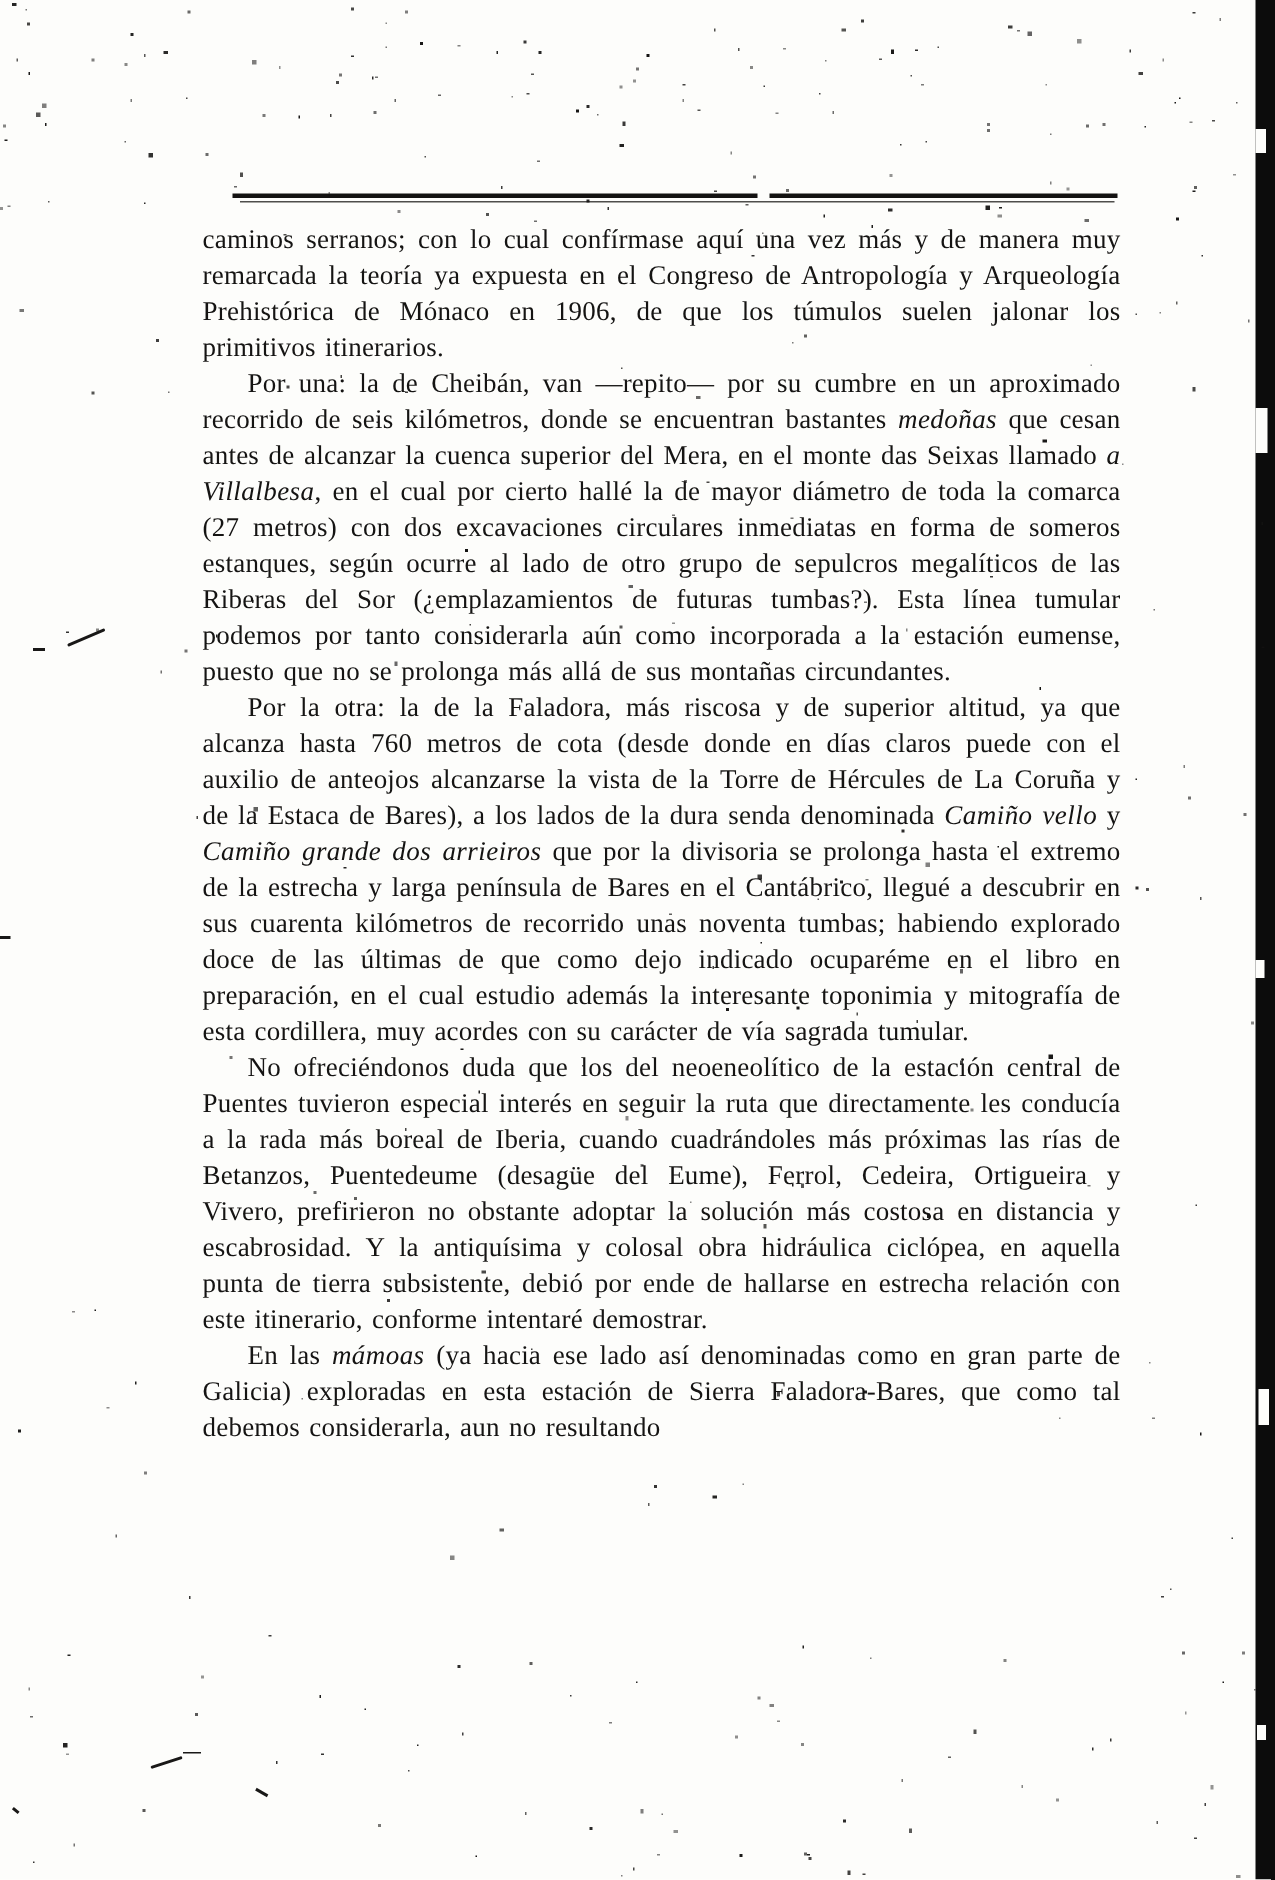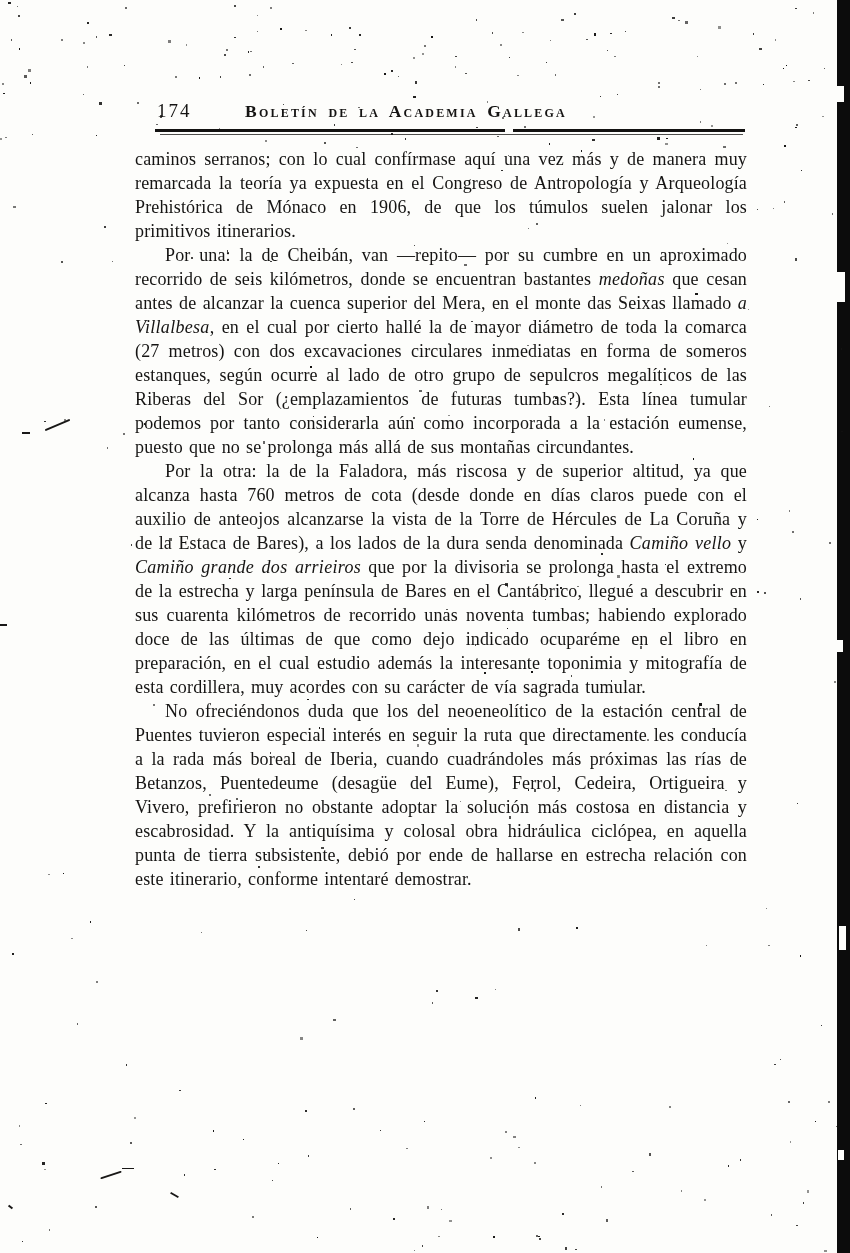--- a/index.html
+++ b/index.html
@@ -99,33 +99,30 @@
     position: absolute; inset: 0;
     pointer-events: none;
   }
   .noise-dot { position: absolute; background: #141312; }
 </style>
 </head>
 <body>
 
 <div class="scan-page">
 
-  <div class="running-header">
-    <span class="page-number">174</span>
-    <span class="header-title">Boletín de la Academia Gallega</span>
-  </div>
   <div class="header-rule-left"></div>
   <div class="header-rule-right"></div>
   <div class="header-rule-thin"></div>
 
   <div class="text-column">
     <p><span>caminos serranos; con lo cual confírmase aquí una vez más y de manera muy remarcada la teoría ya expuesta en el Congreso de Antropología y Arqueología Prehistórica de Mónaco en 1906, de que los túmulos suelen jalonar los primitivos itinerarios.</span></p>
     <p class="indent"><span>Por una: la de Cheibán, van —repito— por su cumbre en un aproximado recorrido de seis kilómetros, donde se encuentran bastantes </span><i>medoñas</i><span> que cesan antes de alcanzar la cuenca superior del Mera, en el monte das Seixas llamado </span><i>a Villalbesa</i><span>, en el cual por cierto hallé la de mayor diámetro de toda la comarca (27 metros) con dos excavaciones circulares inmediatas en forma de someros estanques, según ocurre al lado de otro grupo de sepulcros megalíticos de las Riberas del Sor (¿emplazamientos de futuras tumbas?).  Esta línea tumular podemos por tanto considerarla aún como incorporada a la estación eumense, puesto que no se prolonga más allá de sus montañas circundantes.</span></p>
     <p class="indent"><span>Por la otra: la de la Faladora, más riscosa y de superior altitud, ya que alcanza hasta 760 metros de cota (desde donde en días claros puede con el auxilio de anteojos alcanzarse la vista de la Torre de Hércules de La Coruña y de la Estaca de Bares), a los lados de la dura senda denominada </span><i>Camiño vello</i><span> y </span><i>Camiño grande dos arrieiros</i><span> que por la divisoria se prolonga hasta el extremo de la estrecha y larga península de Bares en el Cantábrico, llegué a descubrir en sus cuarenta kilómetros de recorrido unas noventa tumbas; habiendo explorado doce de las últimas de que como dejo indicado ocuparéme en el libro en preparación, en el cual estudio además la interesante toponimia y mitografía de esta cordillera, muy acordes con su carácter de vía sagrada tumular.</span></p>
     <p class="indent"><span>No ofreciéndonos duda que los del neoeneolítico de la estación central de Puentes tuvieron especial interés en seguir la ruta que directamente les conducía a la rada más boreal de Iberia, cuando cuadrándoles más próximas las rías de Betanzos, Puentedeume (desagüe del Eume), Ferrol, Cedeira, Ortigueira y Vivero, prefirieron no obstante adoptar la solución más costosa en distancia y escabrosidad.  Y la antiquísima y colosal obra hidráulica ciclópea, en aquella punta de tierra subsistente, debió por ende de hallarse en estrecha relación con este itinerario, conforme intentaré demostrar.</span></p>
+    <p class="indent"><span>En las </span><i>mámoas</i><span> (ya hacia ese lado así denominadas como en gran parte de Galicia) exploradas en esta estación de Sierra Faladora-Bares, que como tal debemos considerarla, aun no resultando</span></p>
   </div>
 
   <div class="edge-band">
     <div class="edge-notch n1"></div>
     <div class="edge-notch n2"></div>
     <div class="edge-notch n3"></div>
     <div class="edge-notch n4"></div>
     <div class="edge-notch n5"></div>
   </div>
 

